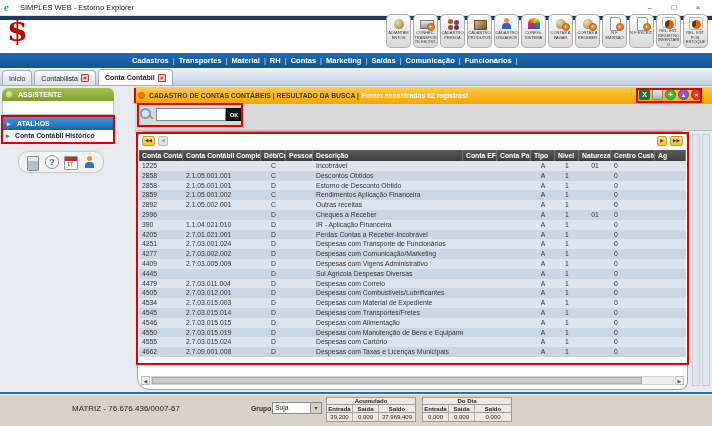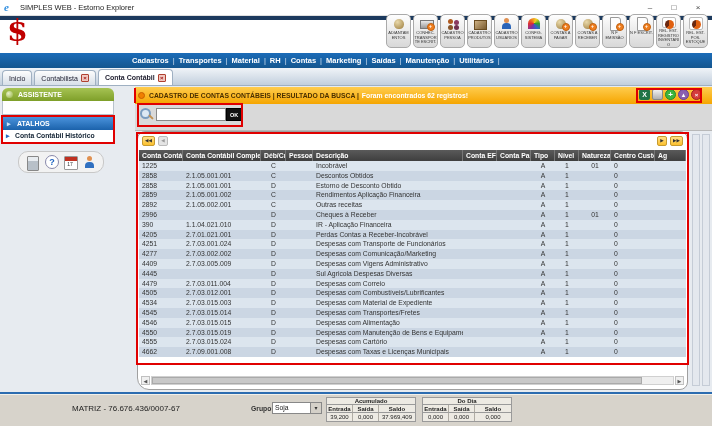--- a/index.html
+++ b/index.html
@@ -276,23 +276,23 @@
         <span class="menu-item">Material</span>
         <span class="menu-sep">|</span>
         <span class="menu-item">RH</span>
         <span class="menu-sep">|</span>
         <span class="menu-item">Contas</span>
         <span class="menu-sep">|</span>
         <span class="menu-item">Marketing</span>
         <span class="menu-sep">|</span>
         <span class="menu-item">Saídas</span>
         <span class="menu-sep">|</span>
-        <span class="menu-item">Manutenção</span>
-        <span class="menu-sep">|</span>
-        <span class="menu-item">Utilitários</span>
+        <span class="menu-item">Comunicação</span>
+        <span class="menu-sep">|</span>
+        <span class="menu-item">Funcionários</span>
         <span class="menu-sep">|</span>
       </div>
   </div>
 
   <div class="tabstrip" id="tabstrip">
       <div class="tab">
         <span class="tab-label">Inicio</span>
       </div>
       <div class="tab">
         <span class="tab-label">Contabilista</span>

